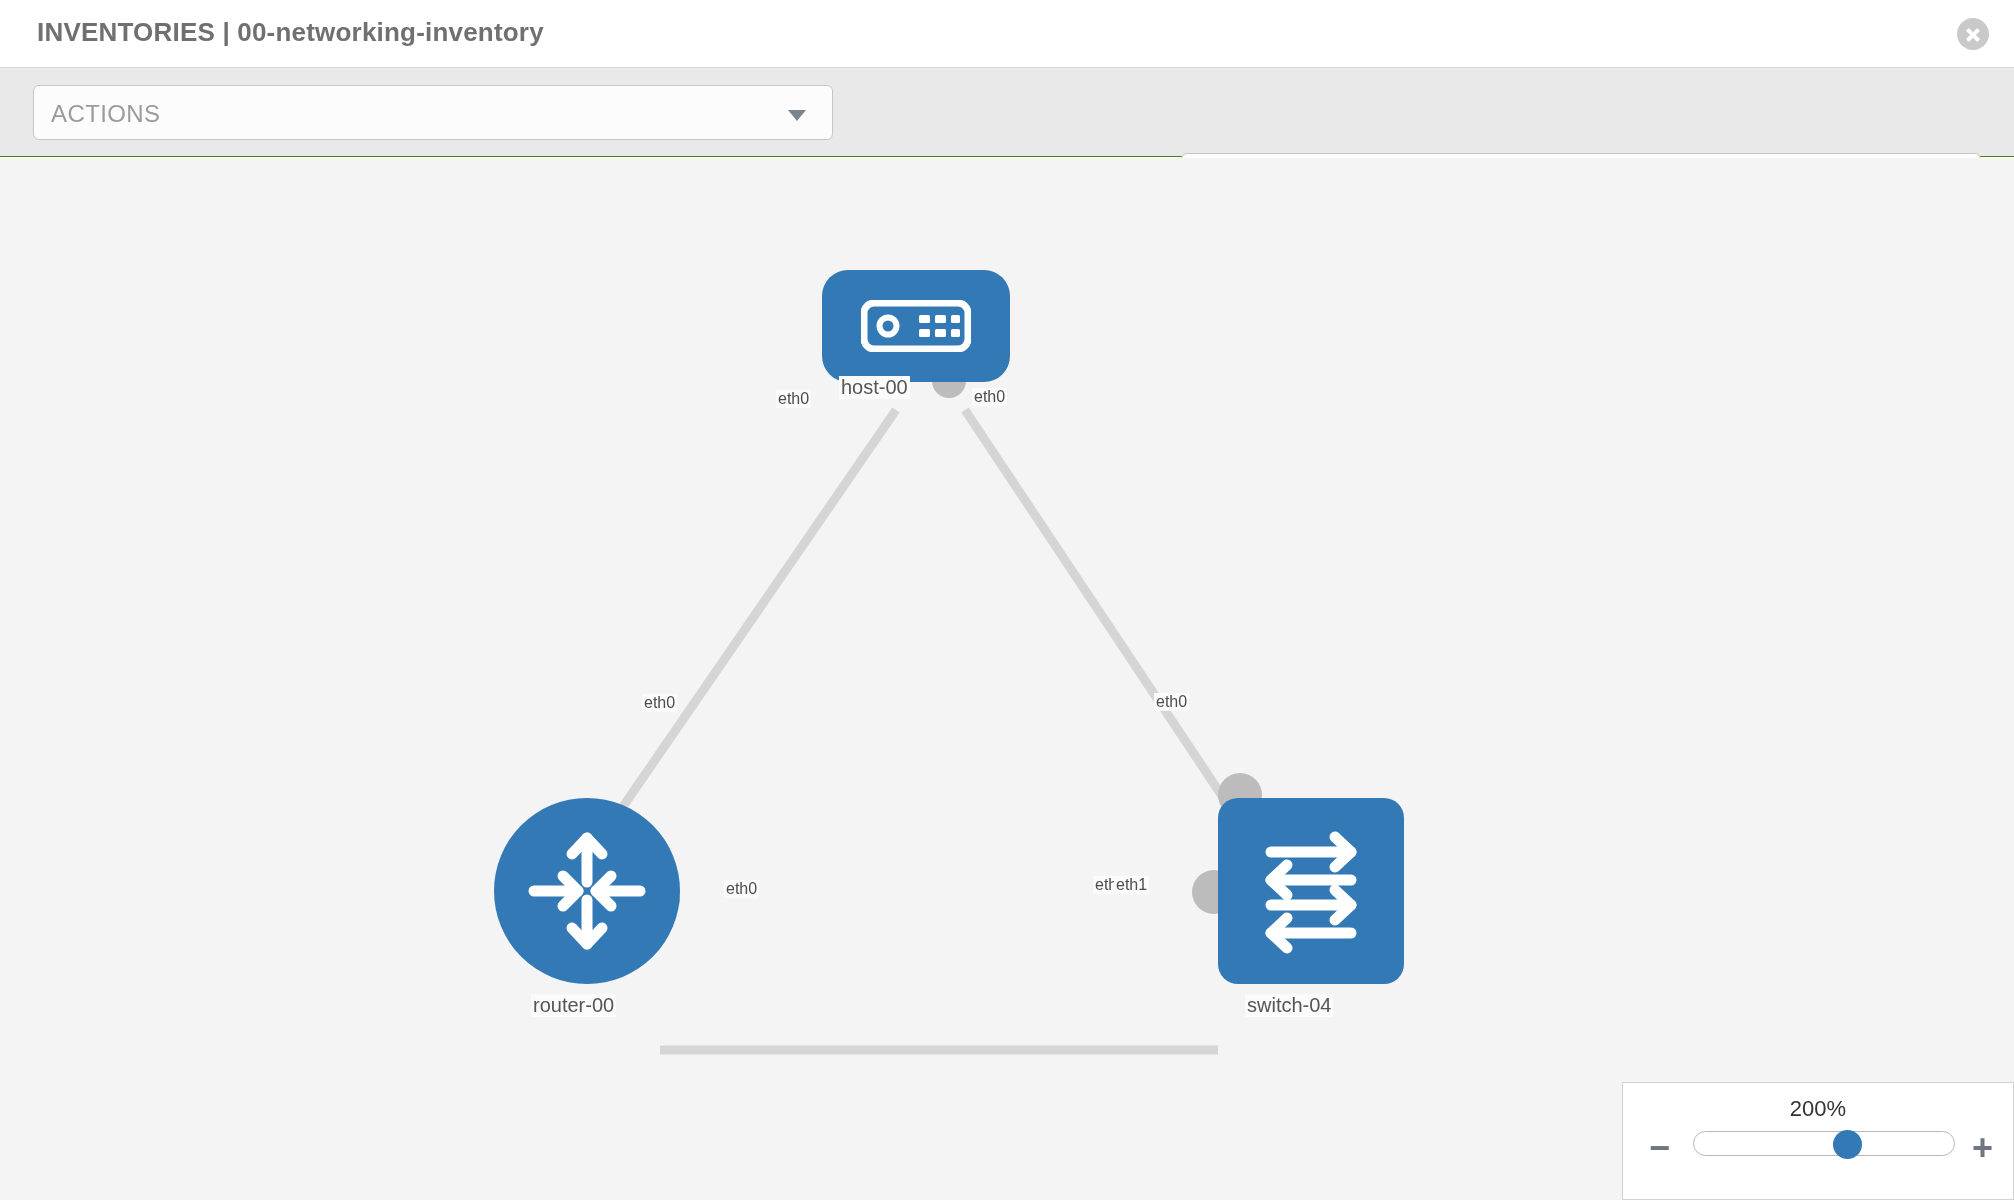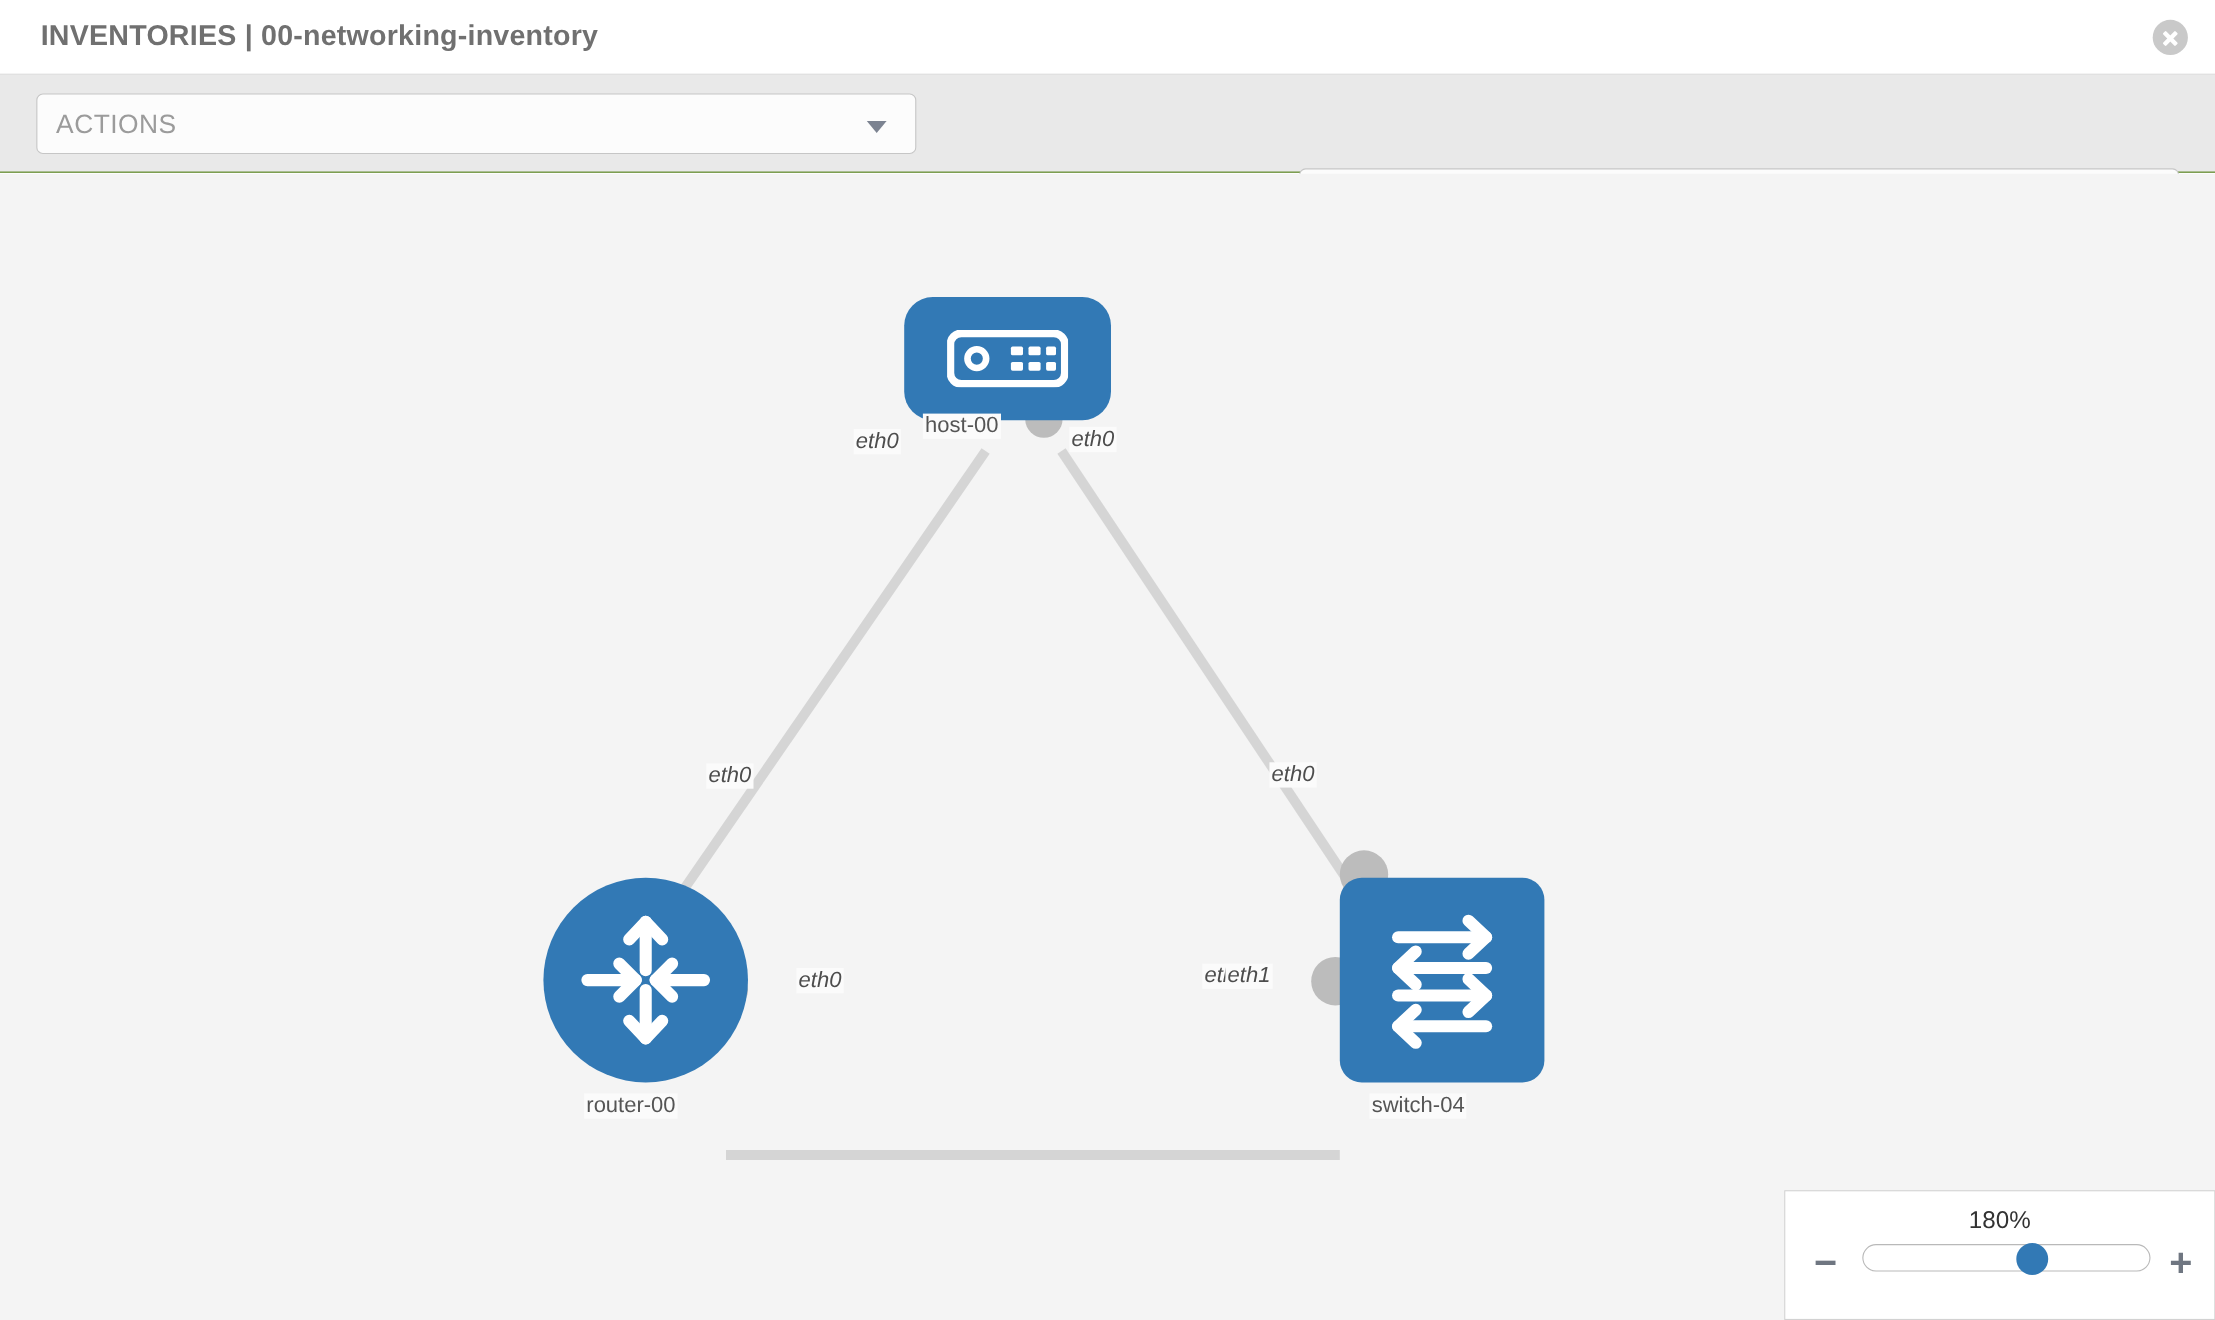--- a/index.html
+++ b/index.html
@@ -105,25 +105,24 @@
 
   .node-label {
     position: absolute;
     font-size: 20px; color: #555555;
     background: #fbfbfb;
     white-space: nowrap;
     padding: 0 2px;
   }
   .iface-label {
     position: absolute;
-    font-size: 20px; color: #4d4d4d;
+    font-size: 16px; color: #4d4d4d;
     background: #fbfbfb;
     white-space: nowrap;
     padding: 0 2px;
-    font-style: italic;
   }
   .iface-dot {
     position: absolute;
     border-radius: 50%;
     background: #bcbcbc;
   }
 
   
   .zoom-panel {
     position: absolute; left: 1622px; top: 1082px;
@@ -263,20 +262,20 @@
       </div>
       <div class="iface-label" style="left:-56px;  top:-105px;">eth0</div>
       <div class="iface-label" style="left:-117px; top:78px;">eth0</div>
       <div class="iface-label" style="left:-96px;  top:78px;">eth1</div>
       <div class="node-label" style="left:35px;   top:196px;">switch-04</div>
     </div>
 
   </div>
 
   <div class="zoom-panel">
-    <div class="zoom-value">180%</div>
+    <div class="zoom-value">200%</div>
     <div class="zoom-minus">−</div>
     <div class="zoom-track"></div>
     <div class="zoom-thumb" id="zoom-thumb" style="left: 209.8px;"></div>
     <div class="zoom-plus">+</div>
   </div>
 
 </div>
 
 </body></html>

